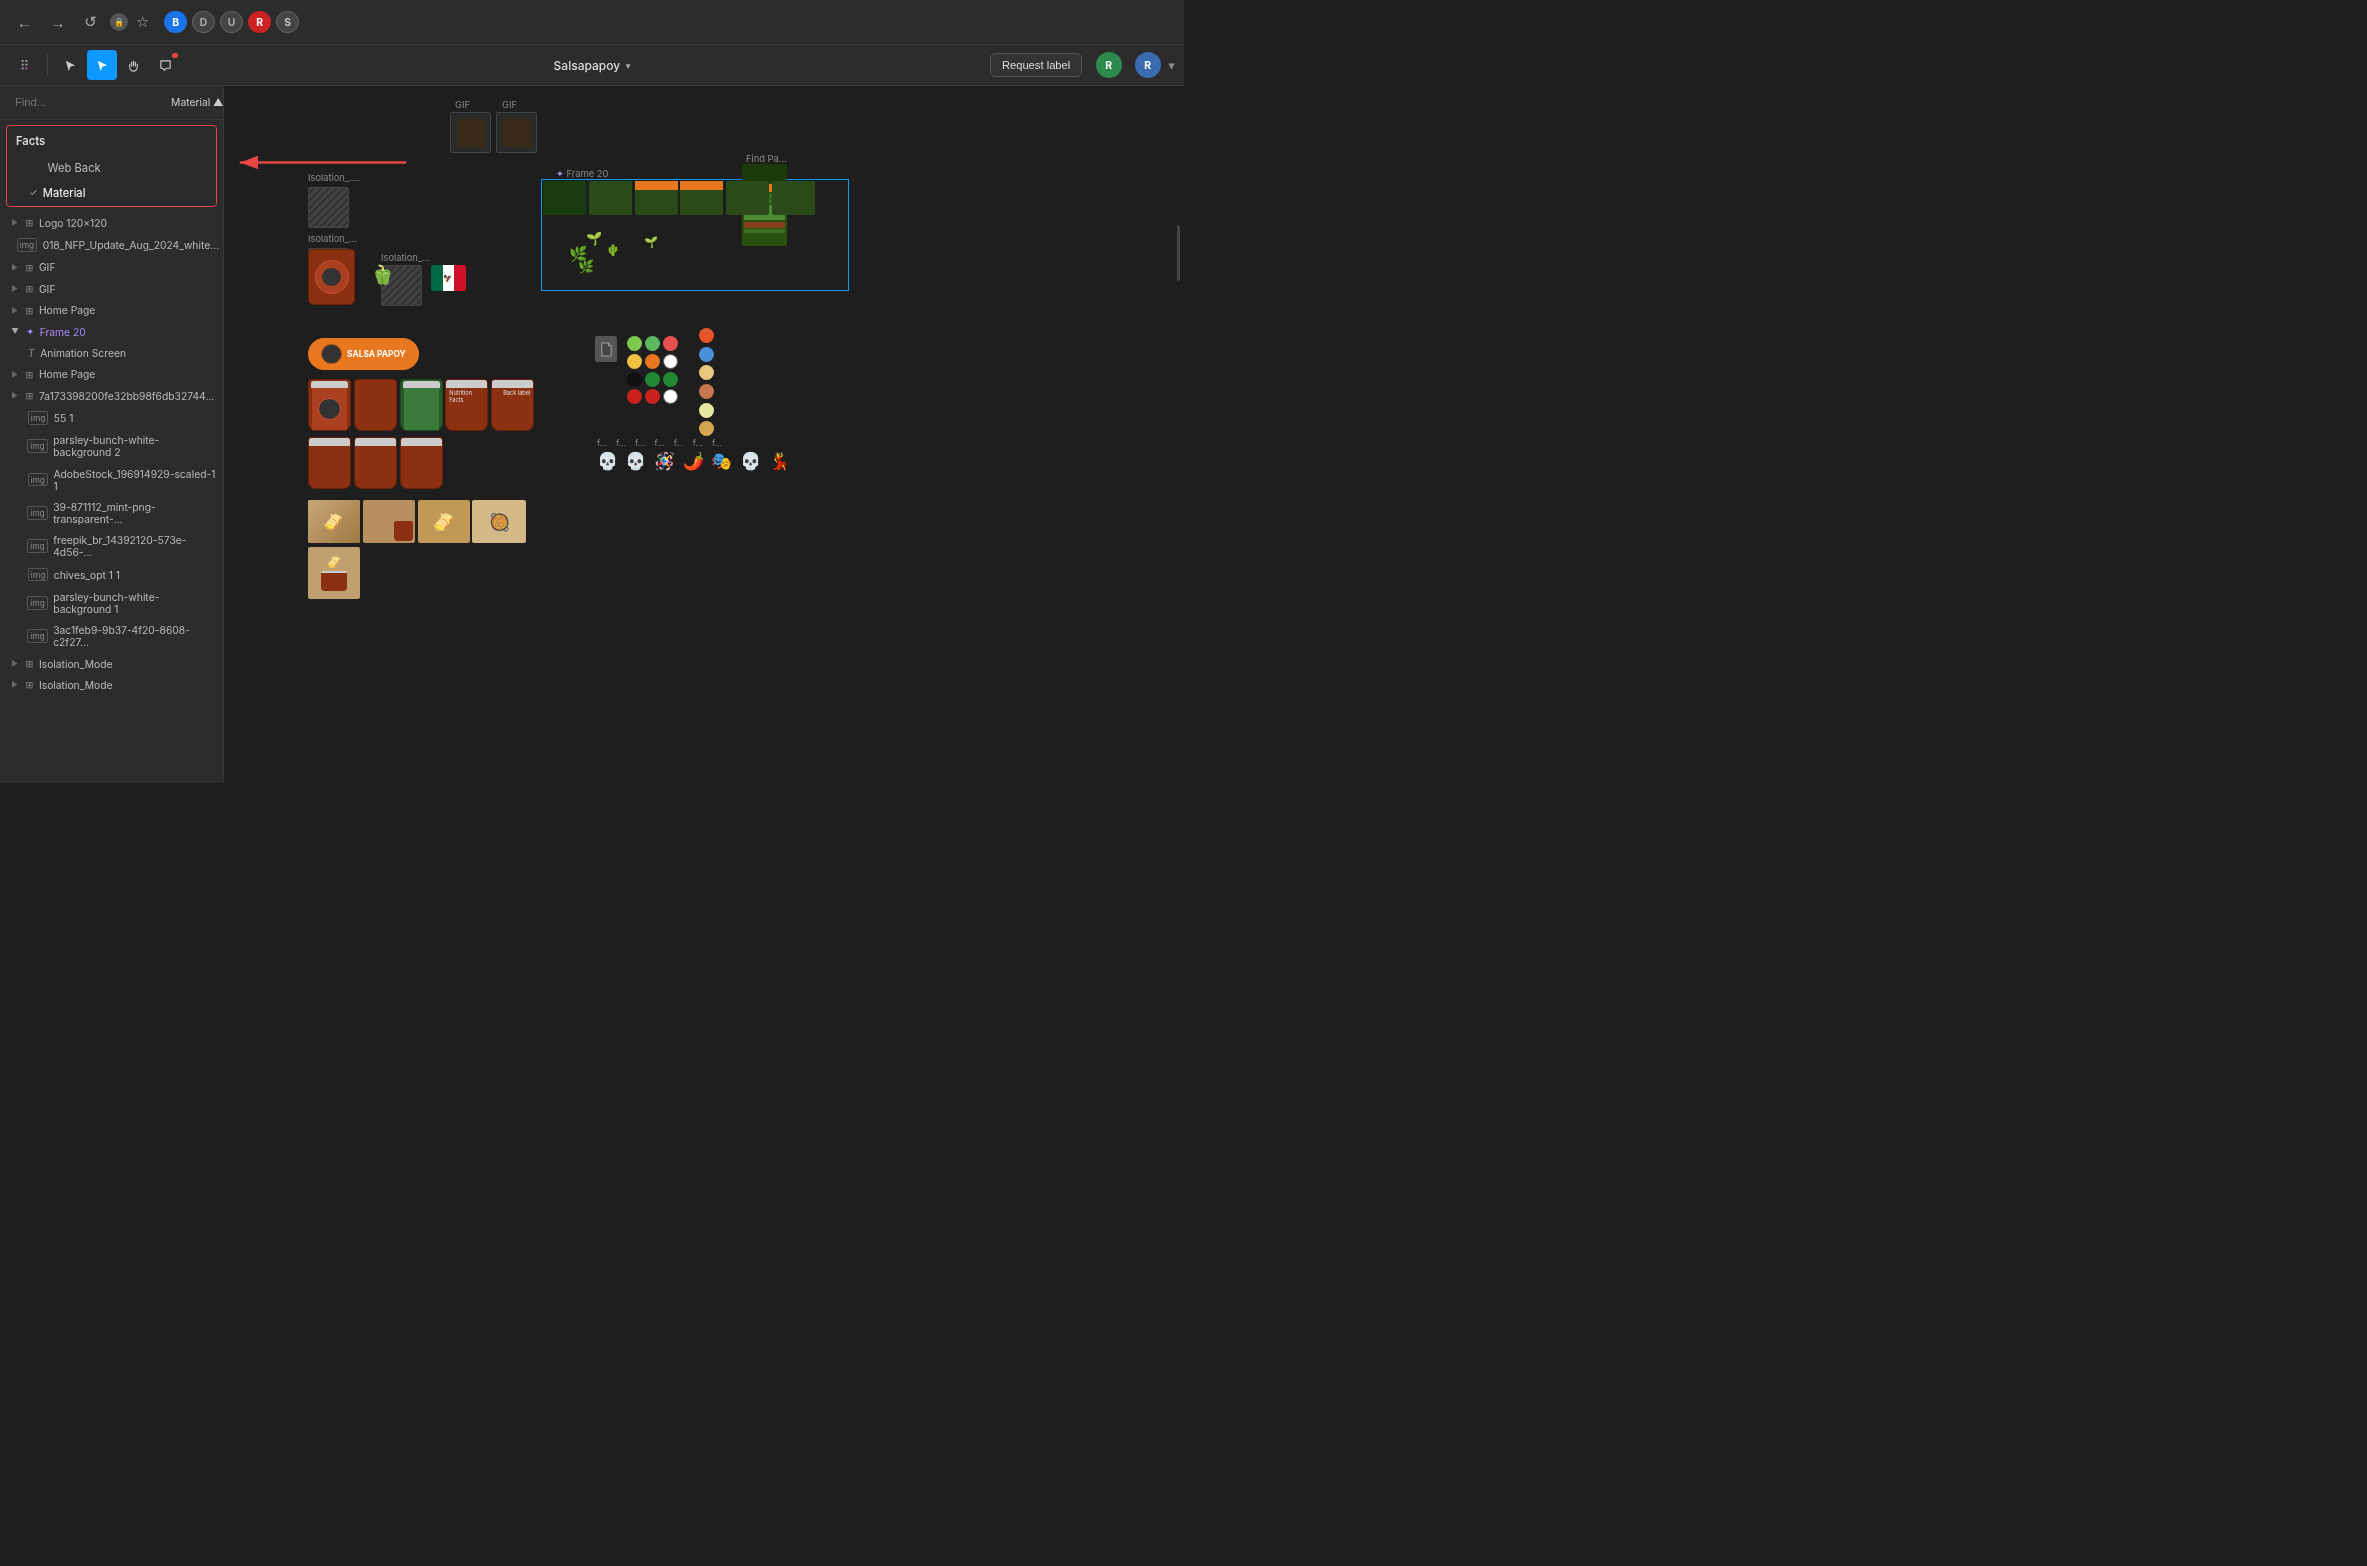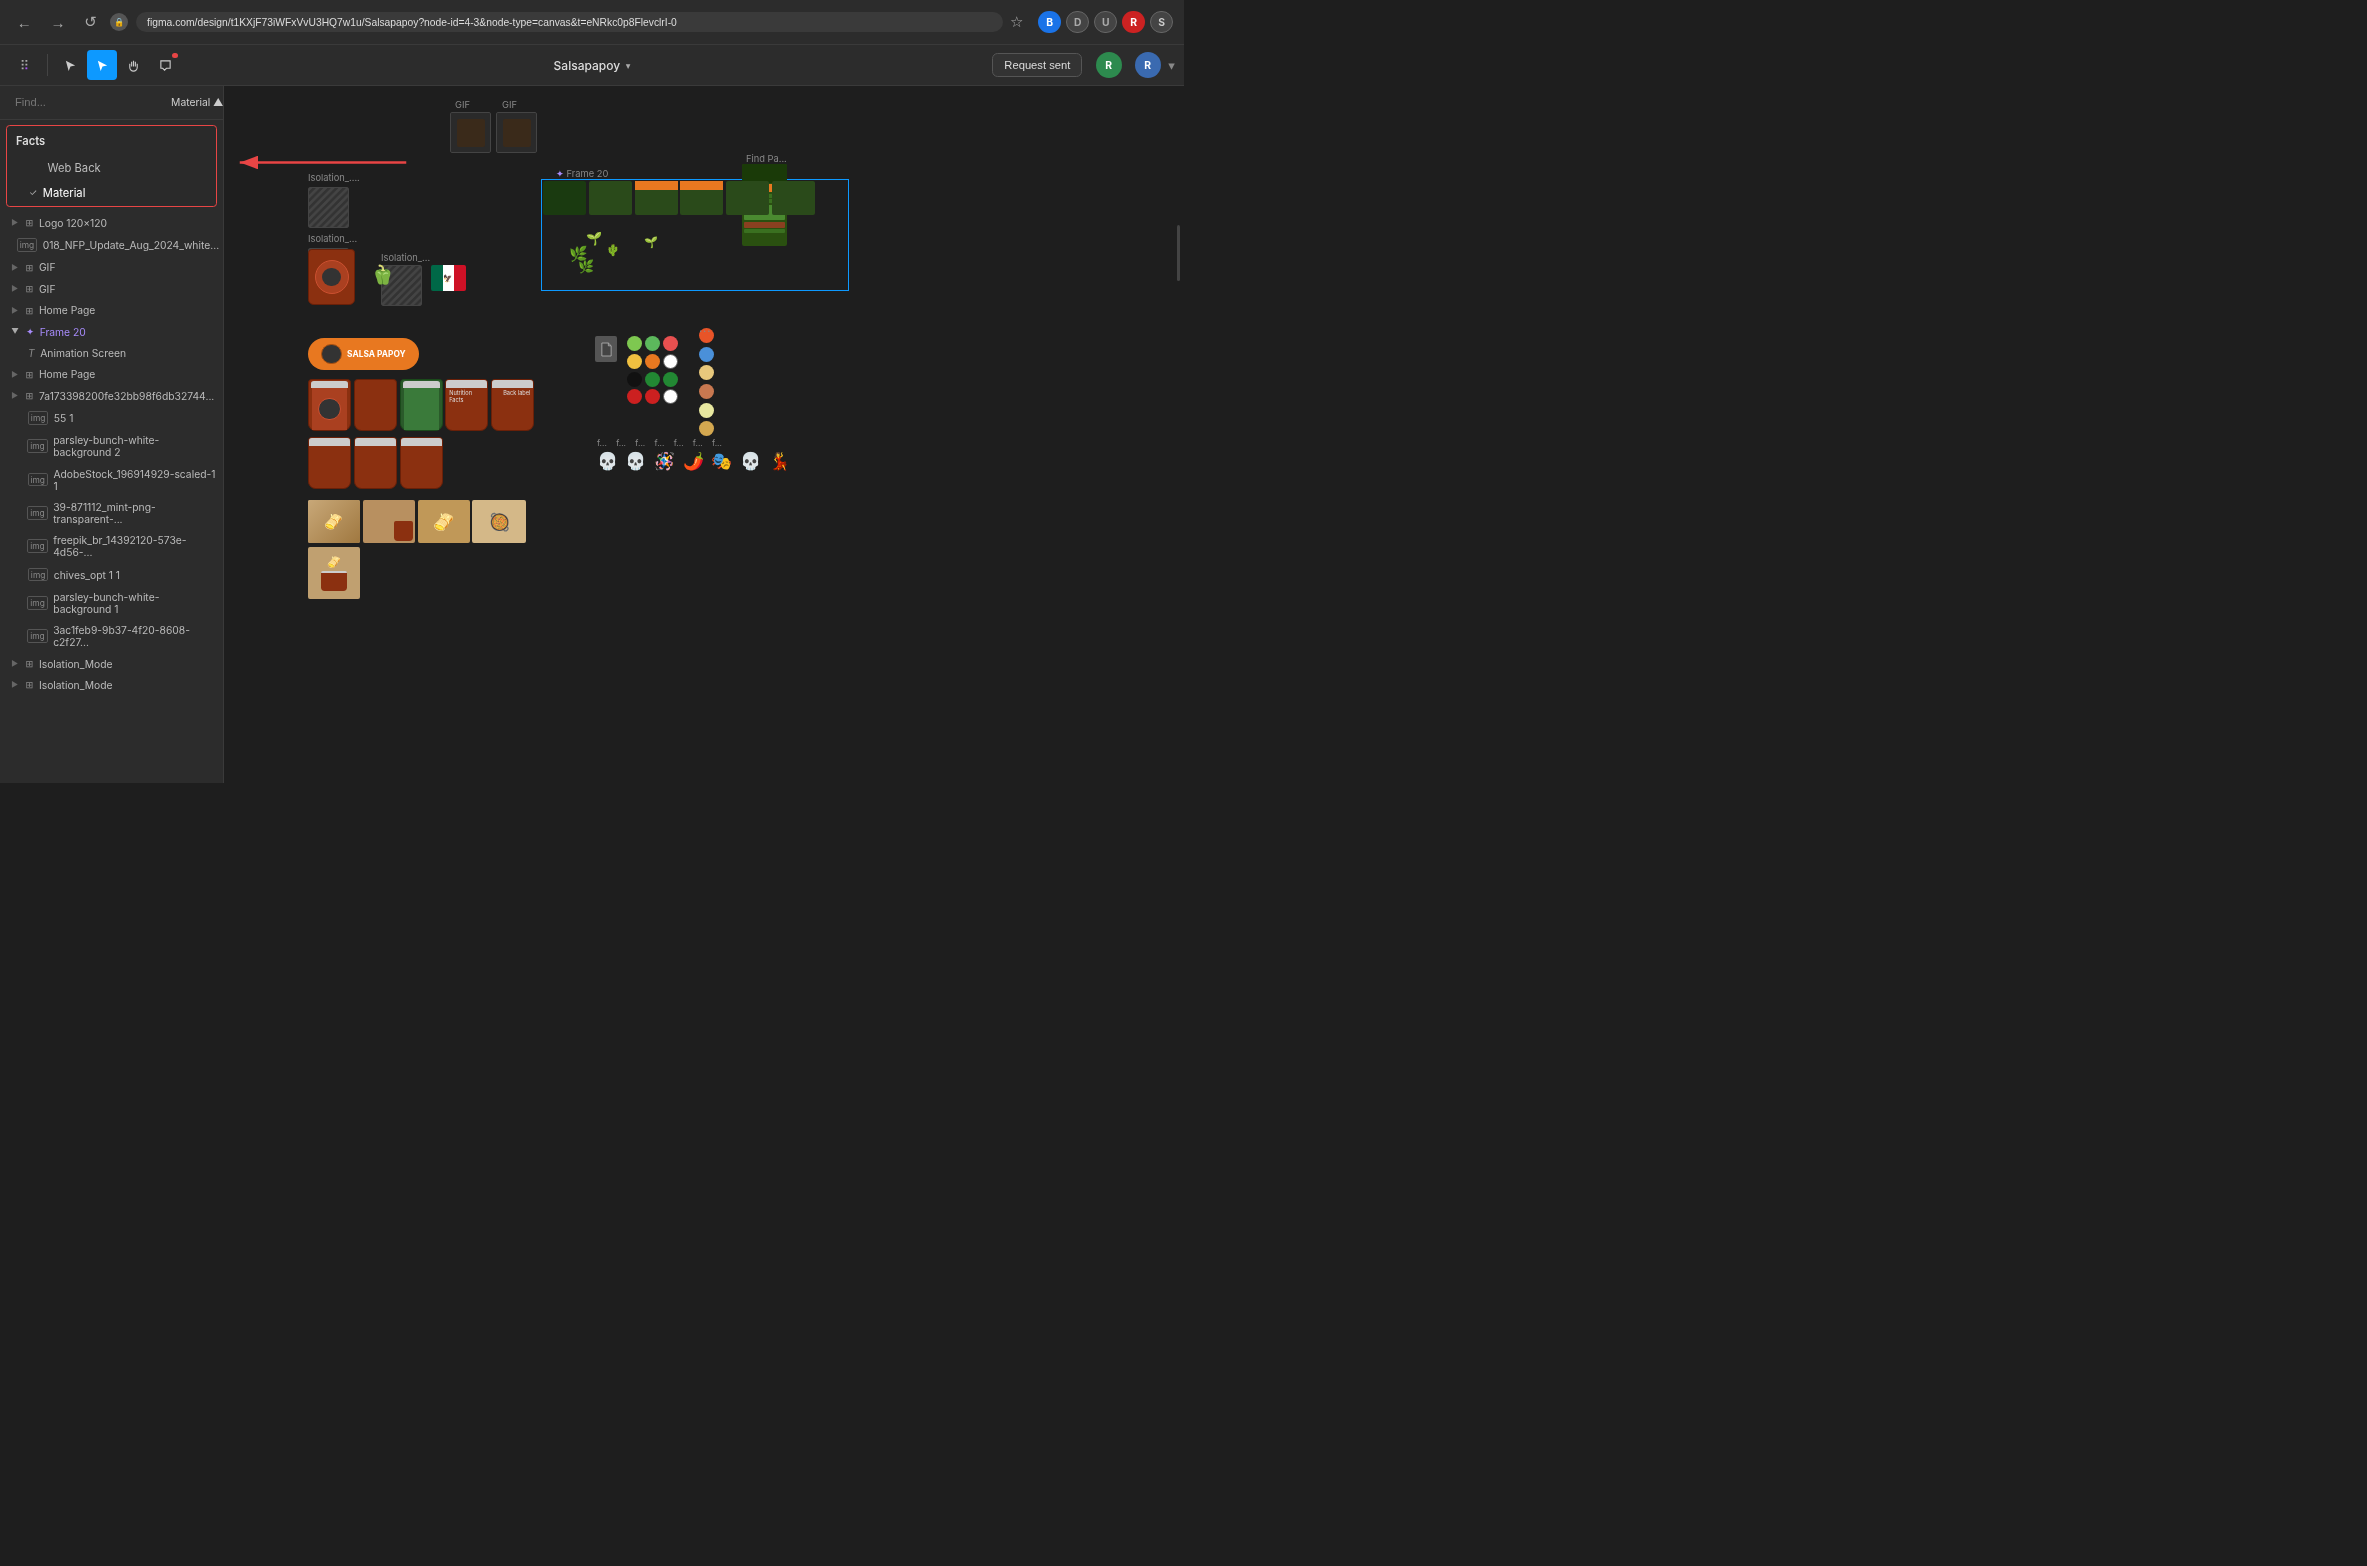--- a/index.html
+++ b/index.html
@@ -172,21 +172,20 @@
 </head>
 <body>
 
 <div id="topbar">
   <button class="nav-btn">←</button>
   <button class="nav-btn">→</button>
   <button class="nav-btn">↺</button>
   <div style="width:18.6px;height:18.6px;background:#555;border-radius:50%;display:flex;align-items:center;justify-content:center;">
     <span style="font-size:8.4px;color:#ccc;">🔒</span>
   </div>
-  <input id="url-bar" type="text" value="figma.com/design/t1KXjF73iWFxVvU3HQ7w1u/Salsapapoy?node-id=4-3&amp;node-type=canvas&amp;t=eNRkc0p8FlevclrI-0" style="">
   <button class="star-btn">☆</button>
   <div class="browser-icons">
     <div class="browser-icon-circle bi-blue">B</div>
     <div class="browser-icon-circle bi-dark" style="background:#444;border:0.9px solid #666;">D</div>
     <div class="browser-icon-circle bi-dark" style="background:#444;border:0.9px solid #666;">U</div>
     <div class="browser-icon-circle" style="background:#cc2222;color:white;">R</div>
     <div class="browser-icon-circle" style="background:#444;border:0.9px solid #666;color:#ccc;">S</div>
   </div>
 </div>
 
@@ -221,21 +220,21 @@
       <span style="position:absolute;top:2.8px;right:2.8px;width:5.6px;height:5.6px;border-radius:50%;background:#e84545;font-size:0;"></span>
     </button>
   </div>
 
   <div id="project-title">
     <span>Salsapapoy</span>
     <span class="title-arrow">▾</span>
   </div>
 
   <div style="margin-left:auto; display:flex; align-items:center; gap:7.5px;">
-    <button class="request-btn">Request sent</button>
+    <button class="request-btn">Request label</button>
     <div class="avatar-circle green">R</div>
     <div class="avatar-circle" style="background:#3a6ab0;">R</div>
     <span style="color:#888;font-size:13px;cursor:pointer;">▾</span>
   </div>
 </div>
 
 <div id="main">
 
   <div id="left-panel">
 

